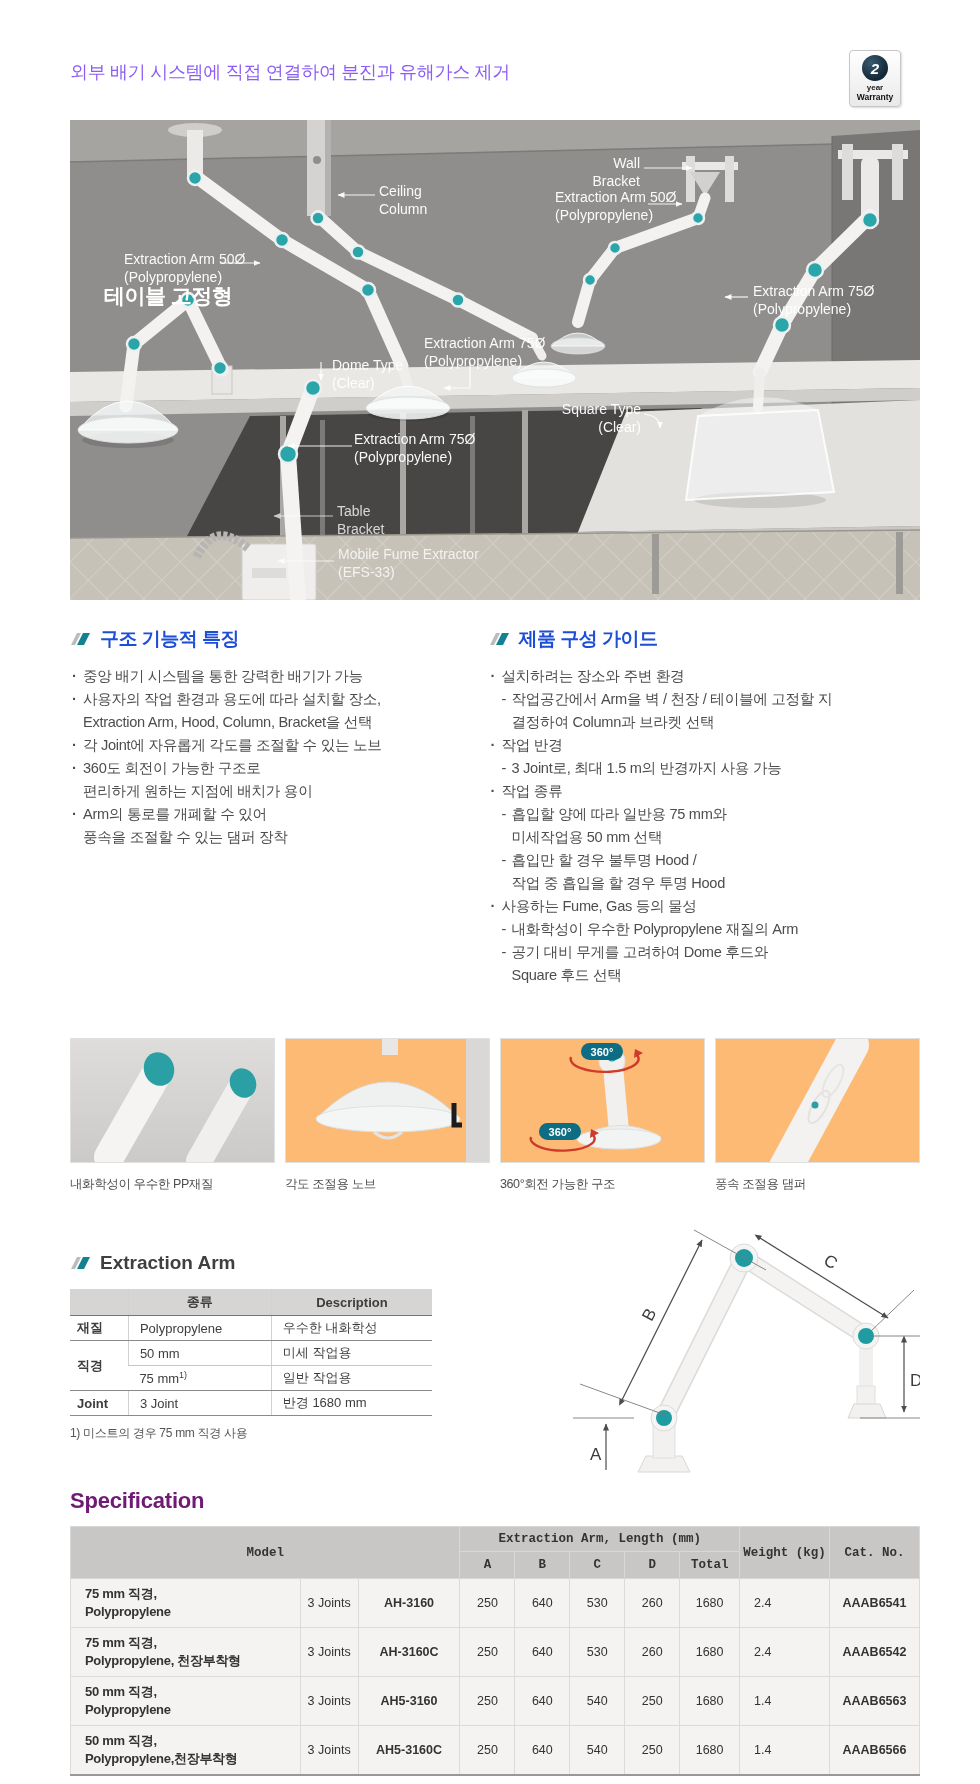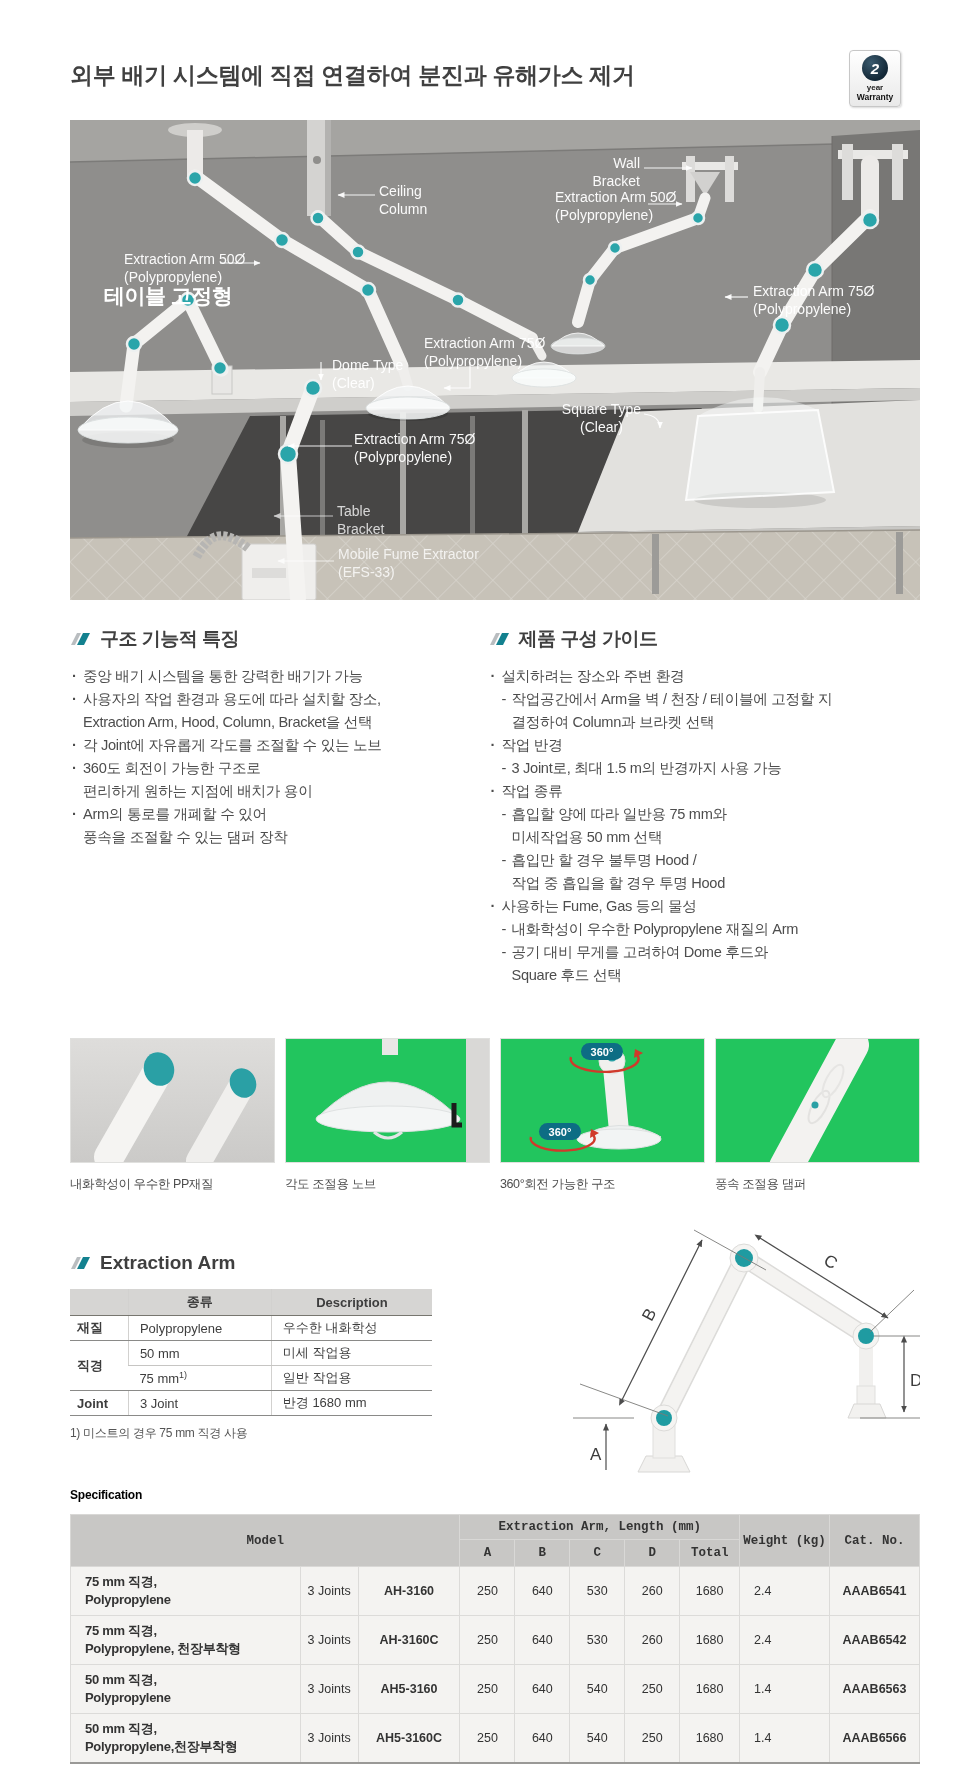--- a/index.html
+++ b/index.html
@@ -1,74 +1,74 @@
 <!DOCTYPE html>
 <html><head>
 <meta charset="utf-8">
 <style>
   html,body{margin:0;padding:0;}
   body{width:980px;height:1784px;background:#ffffff;position:relative;overflow:hidden;
        font-family:"Liberation Sans",sans-serif;color:#4b4b4b;}
 
   
   .title-row{position:absolute;left:70px;top:50px;width:850px;height:60px;}
-  .page-title{font-size:23px;font-weight:bold;color:#404040;letter-spacing:-0.3px;padding-top:10px;}
+  .page-title{font-size:18px;font-weight:normal;color:#8b5cf6;letter-spacing:-0.3px;padding-top:10px;}
   .warranty{position:absolute;left:779px;top:0;width:52px;height:57px;border:1px solid #c7c7c7;border-radius:4px;
             background:linear-gradient(#ffffff,#e9e9e9);box-shadow:1px 1px 2px rgba(0,0,0,0.15);
             display:flex;flex-direction:column;align-items:center;justify-content:flex-start;padding-top:4px;box-sizing:border-box;}
   .w-circle{width:26px;height:26px;border-radius:50%;background:radial-gradient(circle at 35% 30%,#3a5a6e,#122736 70%);
             color:#fff;font-size:15px;font-weight:bold;font-style:italic;display:flex;align-items:center;justify-content:center;}
   .w-year{font-size:8px;font-weight:bold;color:#222;margin-top:2px;}
   .w-label{font-size:8.5px;font-weight:bold;color:#111;}
 
   
   .hero{position:absolute;left:70px;top:120px;width:850px;height:480px;background:#8f8e8c;overflow:hidden;}
   .hero svg.scene{position:absolute;left:0;top:0;width:850px;height:480px;}
   .hero-label{position:absolute;font-size:14px;line-height:1.32;color:rgba(255,255,255,0.96);white-space:pre-line;}
   .hero-label.dim{color:rgba(255,255,255,0.78);}
   .hero-label.right{text-align:right;}
   .scene-title{position:absolute;left:34px;top:162px;font-size:21px;font-weight:bold;color:#ffffff;letter-spacing:-0.5px;}
 
   
   .features-row{position:absolute;left:70px;top:626px;width:850px;display:flex;}
   .fcol-left{width:400px;}
   .fcol-right{width:450px;margin-left:35px;}
-  .col-heading{display:flex;align-items:center;font-size:19px;font-weight:bold;color:#404040;letter-spacing:-0.5px;}
+  .col-heading{display:flex;align-items:center;font-size:19px;font-weight:bold;color:#1d4ed8;letter-spacing:-0.5px;}
   .col-heading .hicon{margin-right:9px;display:inline-flex;}
   .feat-list{margin-top:13px;font-size:14.6px;line-height:23px;color:#4d4d4d;letter-spacing:-0.3px;}
   .feat{position:relative;padding-left:13px;white-space:pre-line;}
   .feat::before{content:"·";position:absolute;left:2px;top:0;font-weight:bold;}
   .gsub{position:relative;padding-left:23px;white-space:pre-line;}
   .gsub::before{content:"-";position:absolute;left:13px;top:0;}
 
   
   .gallery{position:absolute;left:70px;top:1038px;width:850px;}
   .gallery-row{display:flex;justify-content:space-between;}
-  .gbox{width:205px;height:125px;border:1px solid #e0e0de;box-sizing:border-box;background:#22c55e;overflow:hidden;}
+  .gbox{width:205px;height:125px;border:1px solid #e0e0de;box-sizing:border-box;background:#fdba74;overflow:hidden;}
   .gbox.grey{background:linear-gradient(#dedddb,#cbcac8);}
   .caption-row{display:flex;justify-content:space-between;margin-top:13px;}
   .gcaption{width:205px;font-size:12.5px;color:#4e4e4e;letter-spacing:-0.4px;}
 
   
   .arm-section{position:absolute;left:70px;top:1252px;width:850px;height:230px;}
   .arm-head{display:flex;align-items:center;font-size:19px;font-weight:bold;color:#3f3f3f;}
   .arm-head .hicon{margin-right:9px;display:inline-flex;}
   .arm-table{border-collapse:collapse;width:362px;margin-top:15px;font-size:13px;color:#3d3d3d;}
   .arm-table th{background:#d6d5d3;font-weight:bold;height:24px;border-bottom:1.5px solid #77766f;text-align:center;margin-top:20px;}
   .arm-table td{height:22px;padding:1px 0 1px 11px;border-bottom:1px solid #c6c5c3;text-align:left;vertical-align:middle;margin-top:24px;}
   .arm-table tr.strong td{border-bottom:1.5px solid #8a8a88;}
   .arm-table td.rlabel{font-weight:bold;padding-left:7px;}
   .arm-table td+td,.arm-table th+th{border-left:1px solid #d2d1cf;}
   .arm-table td.rspan{border-bottom:1.5px solid #8a8a88;}
   .arm-foot{font-size:12px;color:#555;margin-top:9px;letter-spacing:-0.3px;}
   .diagram{position:absolute;left:498px;top:-32px;width:352px;height:258px;}
 
   
   .spec-section{position:absolute;left:70px;top:1488px;width:850px;}
-  .spec-heading{font-size:12px;font-weight:bold;color:#000000;letter-spacing:-0.2px;}
+  .spec-heading{font-size:22px;font-weight:bold;color:#701a75;letter-spacing:-0.2px;}
   .spec-table{border-collapse:collapse;width:850px;margin-top:12px;font-size:12.5px;color:#333;
               border-bottom:2px solid #9a9997;}
   .spec-table th{background:#c8c7c5;font-weight:bold;border:1px solid #d9d8d6;text-align:center;font-family:Liberation Mono, monospace;}
   .spec-table tr.h1 th{height:22px;}
   .spec-table tr.h2 th{height:24px;}
   .spec-table td{background:#f4f3f1;border:1px solid #dcdbd9;text-align:center;height:46px;vertical-align:middle;}
   .spec-table td.name-cell{text-align:left;padding-left:14px;font-weight:bold;font-size:13px;white-space:pre-line;line-height:1.35;letter-spacing:-0.3px;}
   .spec-table td.bold{font-weight:bold;}
   .spec-table td.weight-cell{text-align:left;padding-left:14px;}
 </style>
@@ -225,21 +225,21 @@
   <div class="hero-label right" style="right:280px;top:34px;">Wall
 Bracket</div>
   <div class="hero-label" style="left:485px;top:68px;">Extraction Arm 50Ø
 (Polypropylene)</div>
   <div class="hero-label" style="left:354px;top:214px;">Extraction Arm 75Ø
 (Polypropylene)</div>
   <div class="hero-label" style="left:262px;top:236px;">Dome Type
 (Clear)</div>
   <div class="hero-label" style="left:683px;top:162px;">Extraction Arm 75Ø
 (Polypropylene)</div>
-  <div class="hero-label right" style="right:279px;top:280px;text-align:center;">Square Type
+  <div class="hero-label right" style="right:279px;top:280px;">Square Type
 (Clear)</div>
   <div class="hero-label" style="left:284px;top:310px;">Extraction Arm 75Ø
 (Polypropylene)</div>
   <div class="hero-label dim" style="left:267px;top:382px;">Table
 Bracket</div>
   <div class="hero-label dim" style="left:268px;top:425px;">Mobile Fume Extractor
 (EFS-33)</div>
 </div>
 
 <div class="features-row">

